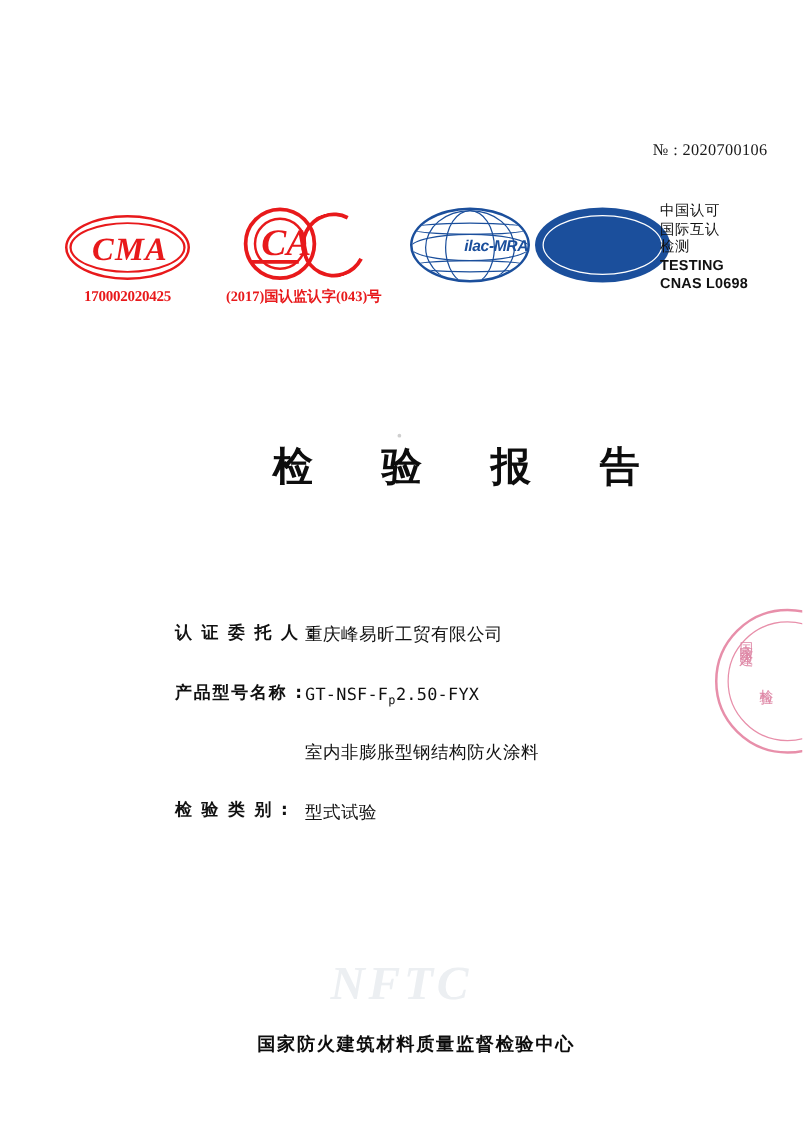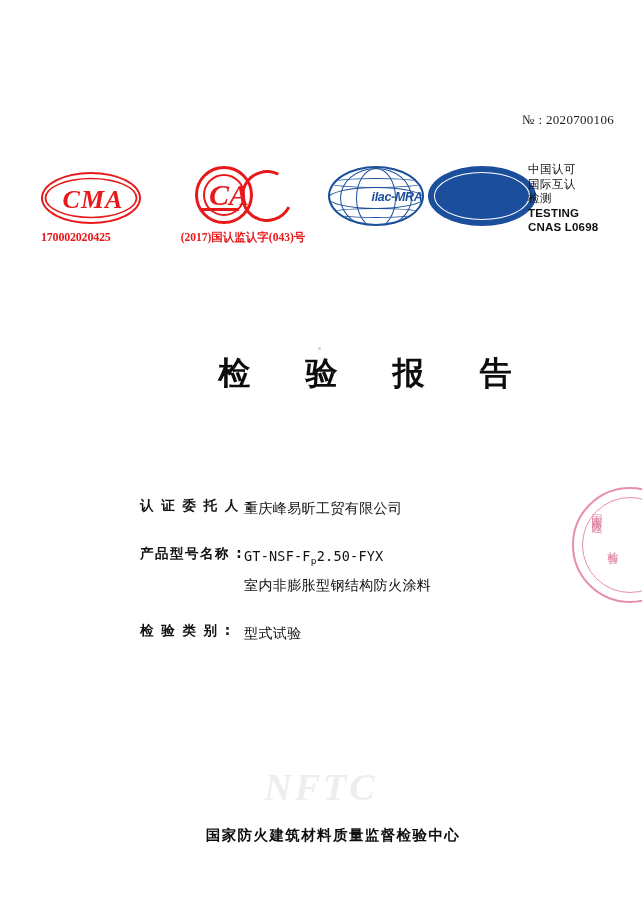--- a/index.html
+++ b/index.html
@@ -35,24 +35,24 @@
     position: absolute;
     top: 158px;
     left: 0;
     width: 642px;
     height: 110px;
   }
 
   
   .cma {
     position: absolute;
-    left: 41px;
+    left: 52px;
     top: 14px;
     width: 100px;
-    text-align: left;
+    text-align: center;
   }
   .cma-badge {
     position: relative;
     width: 100px;
     height: 52px;
     border: 2.5px solid #e8191b;
     border-radius: 50% / 50%;
     box-sizing: border-box;
   }
   .cma-badge::before {
@@ -289,21 +289,21 @@
     font-size: 13.5px;
     letter-spacing: 0.2px;
   }
   .field-value .sub {
     font-size: 9.5px;
     vertical-align: -3px;
     font-family: "DejaVu Sans Mono", monospace;
   }
   .field-value .line2 {
     display: block;
-    margin-top: 2px;
+    margin-top: 19px;
   }
 
   
   .stamp {
     position: absolute;
     right: -46px;
     top: 487px;
     width: 112px;
     height: 112px;
     border: 2px solid #e06a8e;

